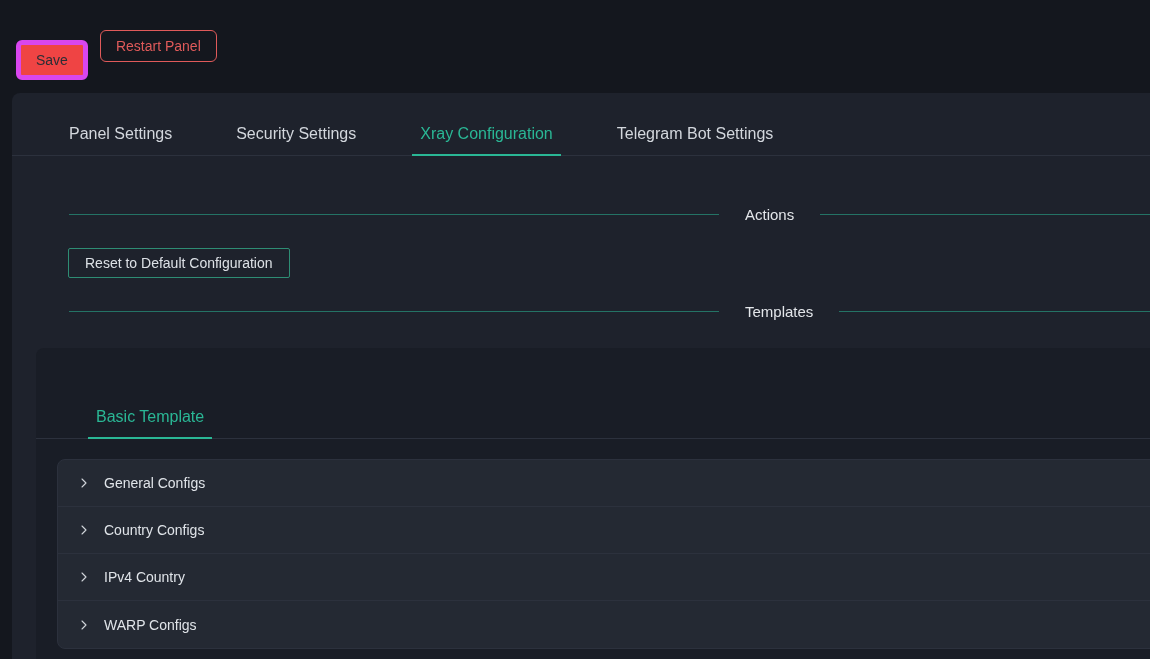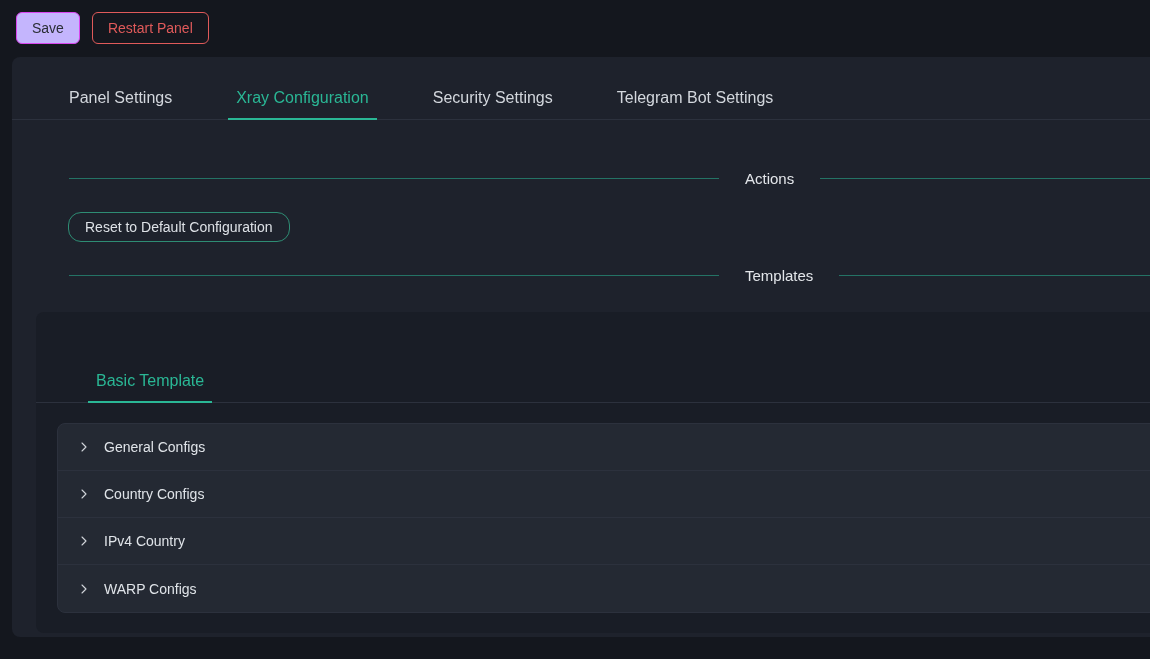--- a/index.html
+++ b/index.html
@@ -11,21 +11,21 @@
   body{
     width:1150px;height:659px;overflow:hidden;
     background:#14171e;
     font-family:"Liberation Sans", sans-serif;
     color:#d7dadf;
   }
   
   .topbar{display:flex;align-items:center;gap:12px;padding:12px 0 13px 16px;}
   .btn{font-size:14px;line-height:20px;padding:5px 15px;border-radius:6px;cursor:pointer;
        font-family:"Liberation Sans", sans-serif;}
-  .btn-save{background:#c4b5fd;color:#2a2e35;border:1px solid #d946ef;}
+  .btn-save{background:#ef4444;color:#2a2e35;border:5px solid #d946ef;margin-top:28px;}
   .btn-restart{background:transparent;color:var(--color-danger);border:1px solid var(--color-danger);}
   
   .main-card{
     margin-left:12px;width:1505px;height:580px;
     background:#1e222c;border-radius:8px;padding-top:20px;
   }
   
   .tabs{display:flex;border-bottom:1px solid #2c313d;}
   .tabs.outer{padding-left:55px;}
   .tabs.inner{padding-left:58px;}
@@ -33,21 +33,21 @@
   .tab.active{color:var(--color-accent);}
   .tab.active::after{content:"";position:absolute;left:-6px;right:-6px;bottom:-1px;height:2px;background:var(--color-accent);}
   
   .divider{display:flex;align-items:center;margin-top:50px;padding-left:57px;}
   .divider .line{flex:1;border-top:1px solid rgba(42,183,149,0.55);}
   .divider .line.left{flex:0 0 650px;}
   .divider-text{padding:0 26px;font-size:15px;color:#e3e6ea;white-space:nowrap;}
   
   .reset-btn-row{margin:25px 0 0 56px;}
   .btn-reset{background:transparent;color:#dde1e6;border:1px solid #2e8d74;font-size:14px;
-             padding:6px 16px;border-radius:13px;cursor:pointer;font-family:"Liberation Sans", sans-serif;}
+             padding:6px 16px;border-radius:2px;cursor:pointer;font-family:"Liberation Sans", sans-serif;}
   .divider.second{margin-top:25px;}
   
   .inner-card{
     margin:28px 24px 0 24px;width:1457px;height:321px;
     background:#191d26;border-radius:8px;padding-top:48px;
   }
   
   .collapse{margin:20px 21px 0 21px;border:1px solid #2c313d;border-radius:8px;overflow:hidden;background:#242933;}
   .collapse-item{display:flex;align-items:center;gap:14px;height:47px;padding-left:20px;
                  border-bottom:1px solid #2c313d;cursor:pointer;font-size:14px;color:#e0e4e9;}
@@ -60,22 +60,22 @@
 
 <div class="topbar">
   <button class="btn btn-save">Save</button>
   <button class="btn btn-restart">Restart Panel</button>
 </div>
 
 <div class="main-card">
 
   <div class="tabs outer">
     <div class="tab">Panel Settings</div>
+    <div class="tab">Security Settings</div>
     <div class="tab active">Xray Configuration</div>
-    <div class="tab">Security Settings</div>
     <div class="tab">Telegram Bot Settings</div>
   </div>
 
   <div class="divider">
     <span class="line left"></span>
     <span class="divider-text">Actions</span>
     <span class="line"></span>
   </div>
 
   <div class="reset-btn-row">

